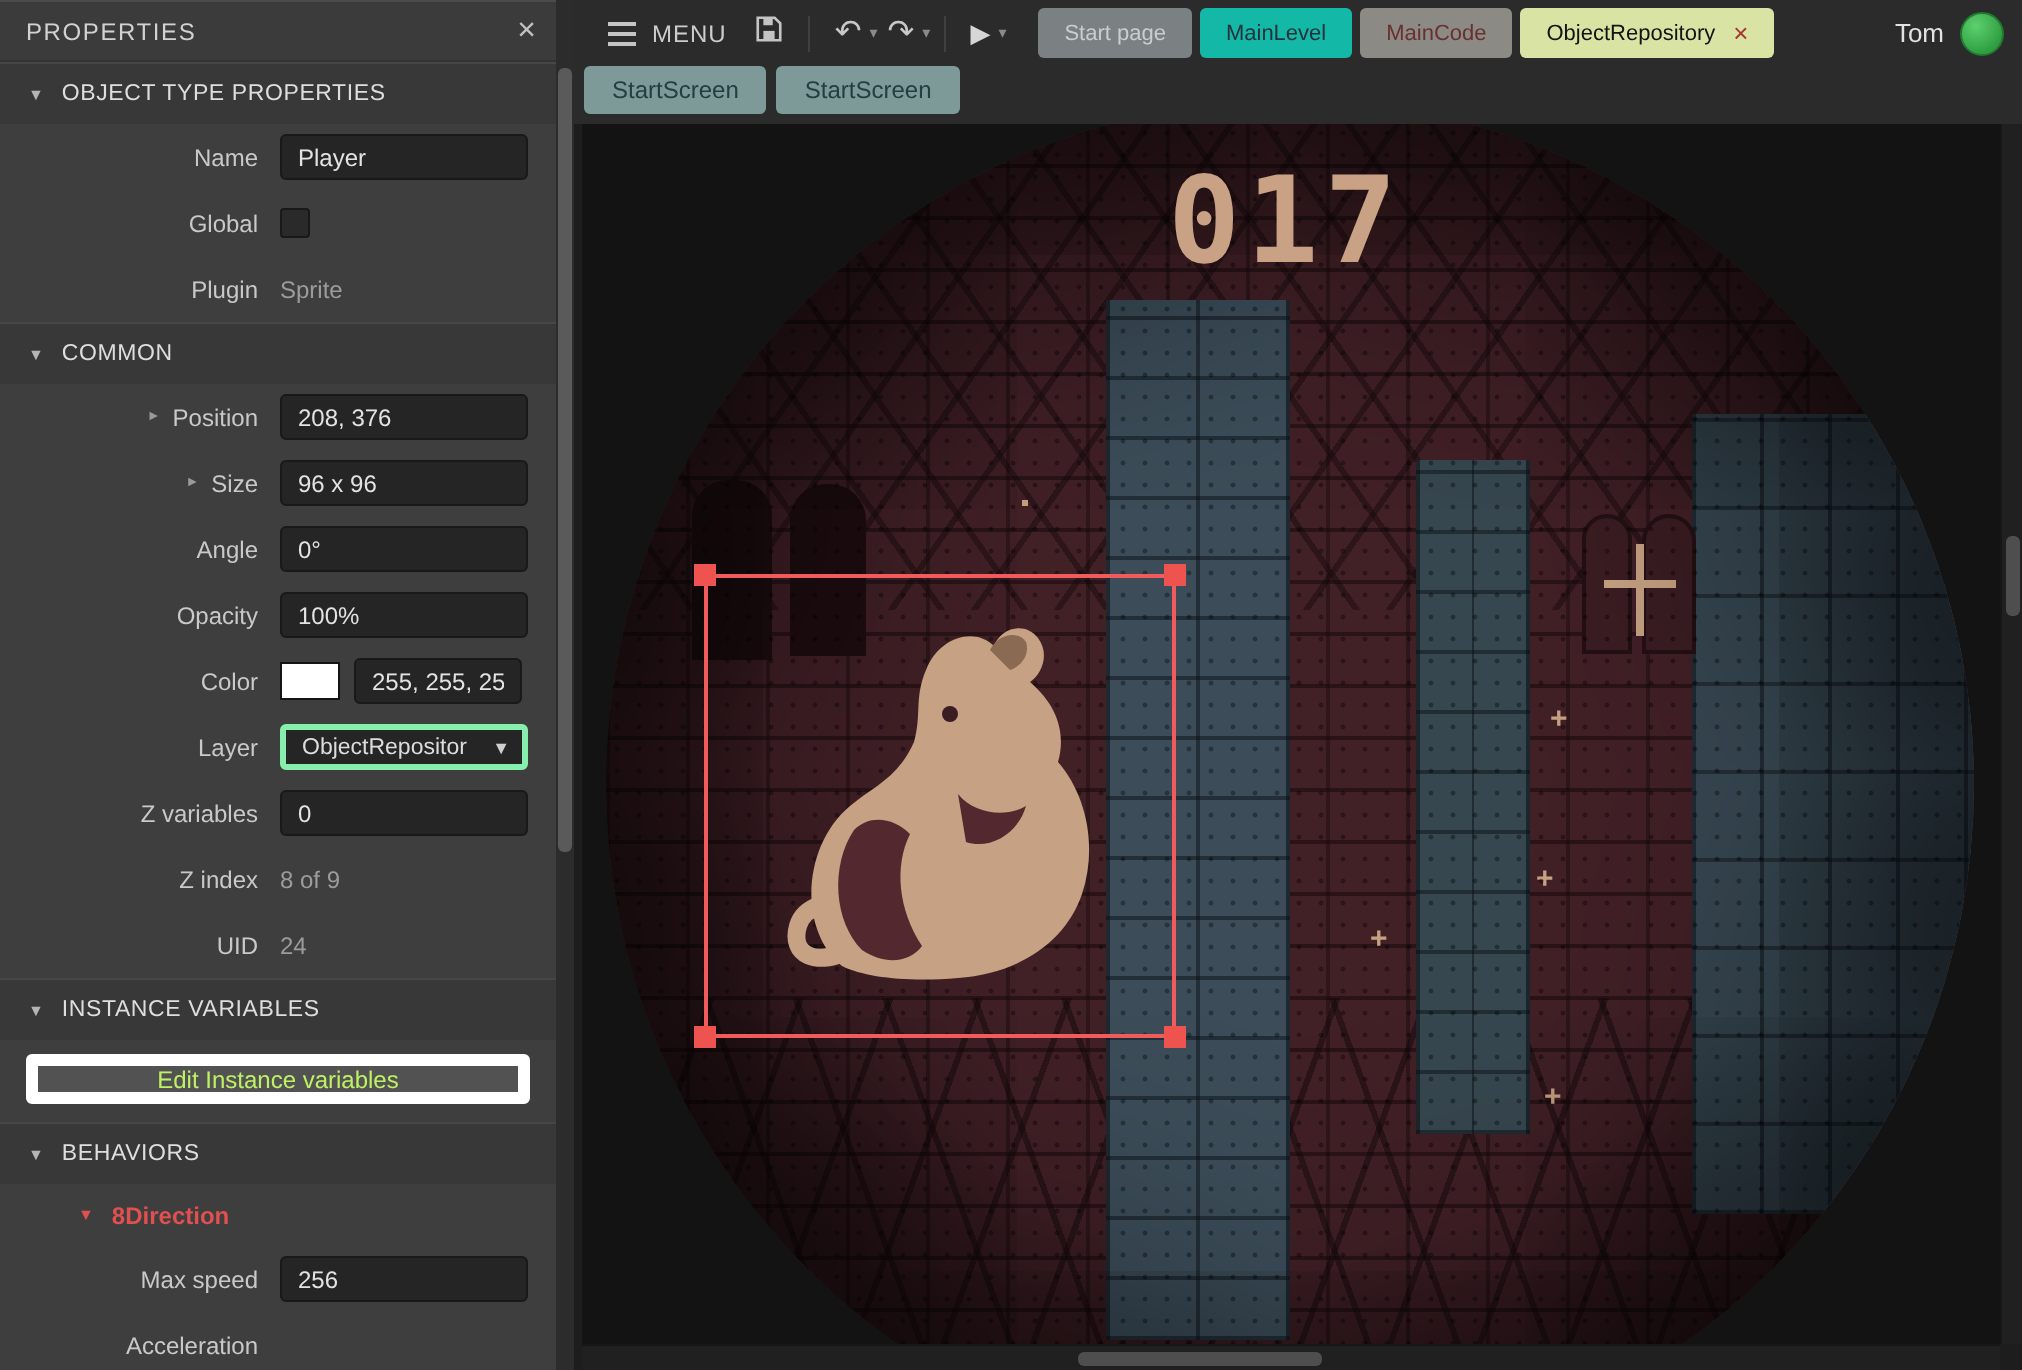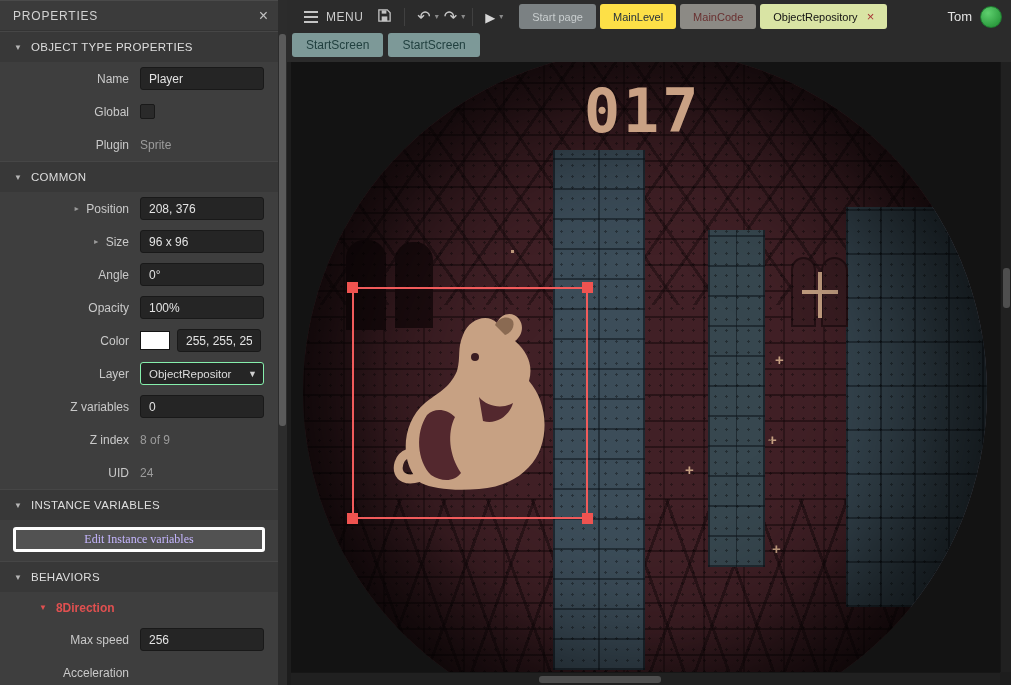--- a/index.html
+++ b/index.html
@@ -20,25 +20,25 @@
   .prop-row { height:33px; display:flex; align-items:center; }
   .prop-label { flex:0 0 140px; display:flex; justify-content:flex-end; align-items:center; gap:6px; padding-right:11px; font-size:12px; color:#c9c9c9; }
   .exp-tri { font-size:7px; color:#9a9a9a; }
   .exp-tri::before { content:"►"; }
   .prop-ctrl { flex:1; display:flex; align-items:center; gap:7px; padding-right:14px; }
   .prop-input { width:100%; height:23px; background:#252525; border:1px solid #191919; border-radius:3px; color:#e3e3e3; font-size:12px; padding:0 8px; font-family:inherit; outline:none; }
   .prop-input.small { width:84px; }
   .prop-static { font-size:12px; color:#9c9c9c; }
   .checkbox { width:15px; height:15px; background:#2a2a2a; border:1px solid #191919; border-radius:2px; cursor:pointer; }
   .swatch { width:30px; height:19px; background:#ffffff; border:1px solid #141414; flex:0 0 30px; cursor:pointer; }
-  .prop-select { width:100%; height:23px; background:#252525; border:1px solid #86efac; border-radius:3px; display:flex; align-items:center; padding:0 6px 0 8px; color:#dcdcdc; font-size:11.5px; cursor:pointer; }
+  .prop-select { width:100%; height:23px; background:#252525; border:3px solid #86efac; border-radius:3px; display:flex; align-items:center; padding:0 6px 0 8px; color:#dcdcdc; font-size:11.5px; cursor:pointer; }
   .prop-select .txt { flex:1; overflow:hidden; white-space:nowrap; }
   .dd { font-size:9px; color:#cfcfcf; }
   .dd::before { content:"▼"; }
-  .panel-btn { margin:7px 13px 9px 13px; height:25px; background:#525252; border:3px solid #ffffff; border-radius:3px; color:#c4b5fd; font-size:12px; display:flex; align-items:center; justify-content:center; cursor:pointer;font-family:Liberation Serif, serif; }
+  .panel-btn { margin:7px 13px 9px 13px; height:25px; background:#525252; border:6px solid #ffffff; border-radius:3px; color:#bef264; font-size:12px; display:flex; align-items:center; justify-content:center; cursor:pointer; }
   .behavior-row { height:31px; display:flex; align-items:center; gap:9px; padding-left:39px; }
   .behavior-row .tri { color:#e05050; }
   .behavior-name { font-size:12px; color:#e05050; font-weight:bold; }
   .props-scroll { position:absolute; left:278px; top:0; width:9px; height:685px; background:#2c2c2c; }
   .props-scroll .thumb { position:absolute; left:1px; top:34px; width:7px; height:392px; background:#5a5a5a; border-radius:3px; cursor:pointer; }
 
   
   .topbar { position:absolute; left:287px; top:0; width:724px; height:62px; background:#2b2b2b; }
   .tb-row1 { height:33px; display:flex; align-items:center; padding-left:8px; }
   .menu-btn { display:flex; align-items:center; gap:8px; padding:0 9px; height:26px; cursor:pointer; }
@@ -48,21 +48,21 @@
   .tb-icon { color:#c8c8c8; font-size:16px; line-height:1; padding:0 5px; cursor:pointer; }
   .icon-undo::before { content:"↶"; }
   .icon-redo::before { content:"↷"; }
   .icon-play::before { content:"▶"; font-size:13px; color:#d6d6d6; }
   .tb-caret { color:#8a8a8a; font-size:8px; margin-left:-1px; cursor:pointer; }
   .tb-caret::before { content:"▾"; }
   .tb-sep { width:1px; height:18px; background:#404040; margin:0 7px; }
   .tabs { display:flex; gap:4px; margin-left:16px; align-items:center; }
   .tab { height:25px; display:flex; align-items:center; padding:0 13px; border-radius:3px; font-size:11px; cursor:pointer; white-space:nowrap; }
   .tab-startpage { background:#7b8183; color:#c9cecf; }
-  .tab-mainlevel { background:#fde047; color:#25313d; }
+  .tab-mainlevel { background:#14b8a6; color:#25313d; }
   .tab-maincode { background:#8c8a85; color:#693030; }
   .tab-active { background:#d9e4a4; color:#131313; }
   .tab-close { margin-left:9px; color:#a83535; font-size:13px; line-height:1; cursor:pointer; }
   .tab-close::before { content:"×"; }
   .user { margin-left:auto; display:flex; align-items:center; gap:8px; padding-right:9px; }
   .user-name { font-size:13px; color:#e2e2e2; }
   .avatar { width:22px; height:22px; border-radius:50%; background:radial-gradient(circle at 35% 30%, #5ed06e, #2f9e41 72%); border:1px solid #1f7a30; cursor:pointer; }
   .tb-row2 { height:29px; display:flex; gap:5px; padding-left:5px; }
   .ltab { height:24px; display:flex; align-items:center; padding:0 14px; border-radius:3px; font-size:12px; background:#7d9998; color:#21403f; cursor:pointer; }
 

